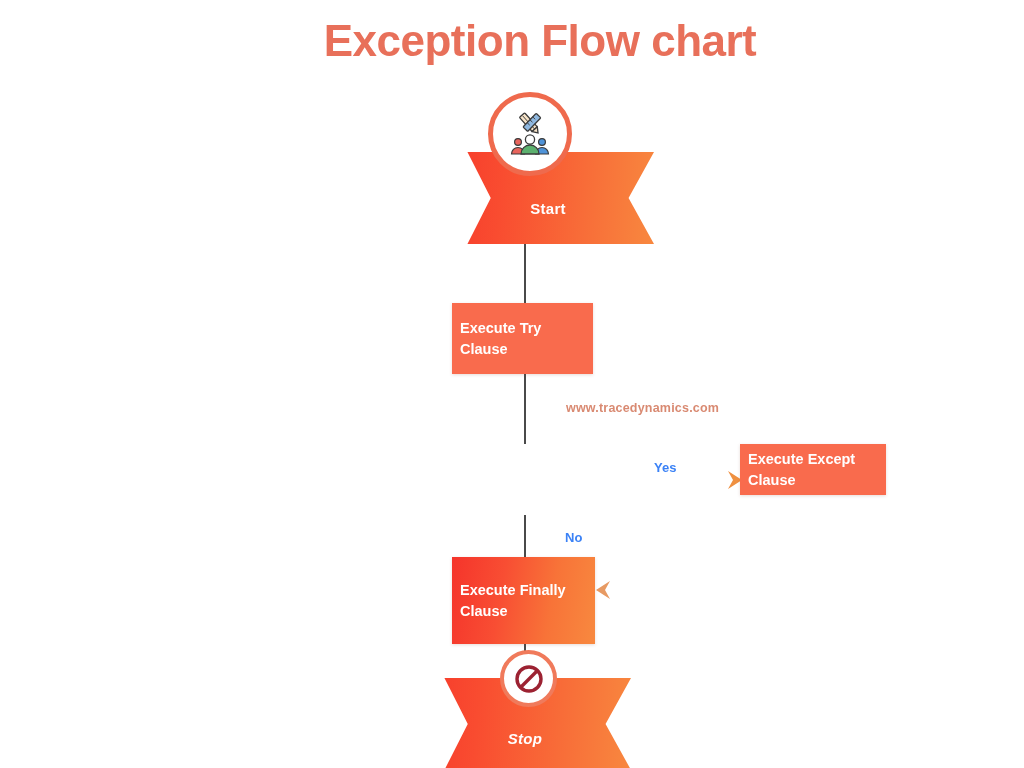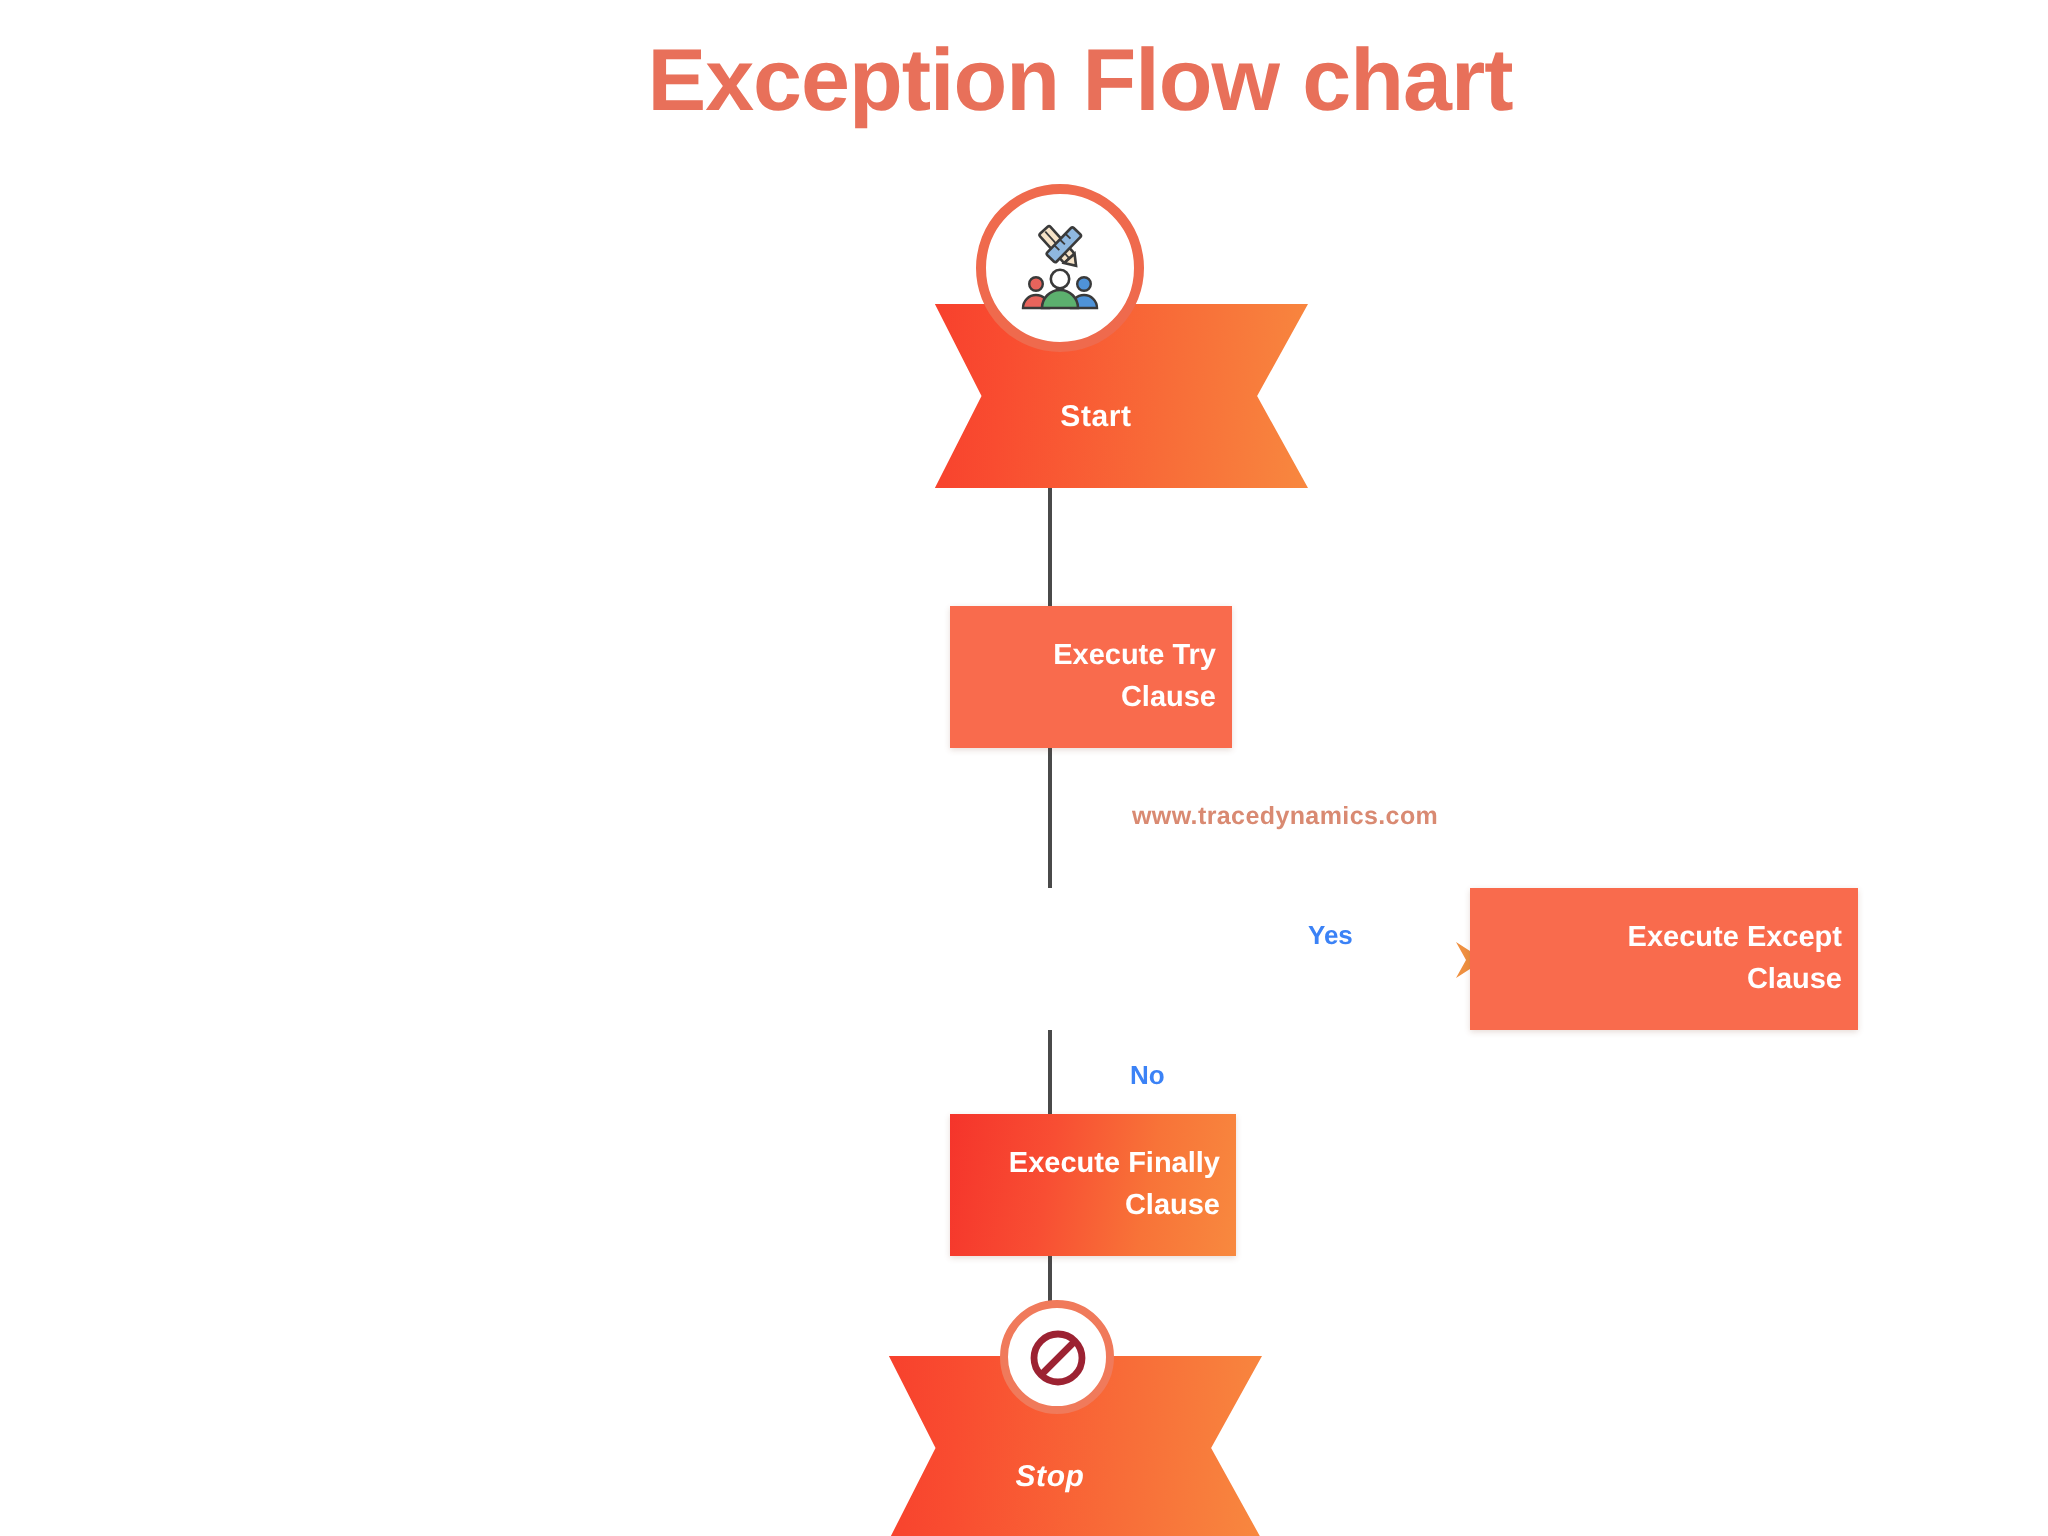--- a/index.html
+++ b/index.html
@@ -59,39 +59,38 @@
     height: 768px;
     pointer-events: none;
   }
 
   
   .node-box {
     position: absolute;
     display: flex;
     align-items: center;
     justify-content: center;
-    text-align: right;
+    text-align: left;
     color: #ffffff;
     font-weight: 700;
     font-size: 14.5px;
     line-height: 1.42;
     box-shadow: 0 1px 3px rgba(120, 60, 40, 0.18);
-    margin-left: 23px;
   }
   .node-box .node-label { display: block; padding: 0 8px; }
 
   .box-flat { background: #f96b4d; }
   .box-grad {
     background: linear-gradient(100deg, #f5342b 0%, #f84e33 35%, #f87338 68%, #f8893f 100%);
   }
 
   #box-try       { left: 452px; top: 303px; width: 141px; height: 71px; }
   #box-exception { left: 452px; top: 444px; width: 143px; height: 71px; }
-  #box-except    { left: 712px; top: 444px; width: 146px; height: 71px; padding-left: 48px; }
-  #box-finally   { left: 452px; top: 557px; width: 143px; height: 71px; }
+  #box-except    { left: 740px; top: 444px; width: 146px; height: 51px; }
+  #box-finally   { left: 452px; top: 557px; width: 143px; height: 87px; }
 
   
   .ribbon {
     position: absolute;
     display: flex;
     align-items: center;
     justify-content: center;
     color: #ffffff;
     font-weight: 700;
     font-size: 15px;

